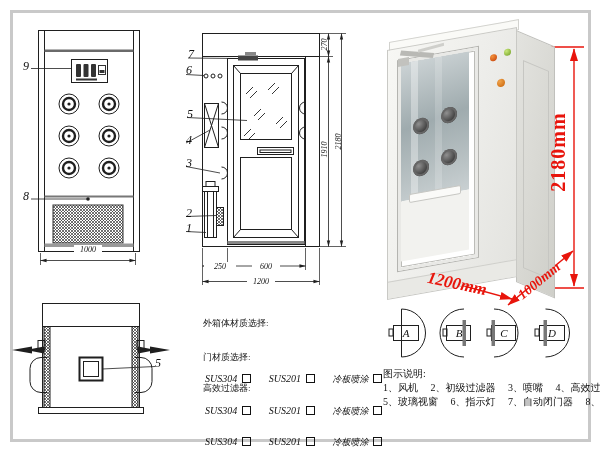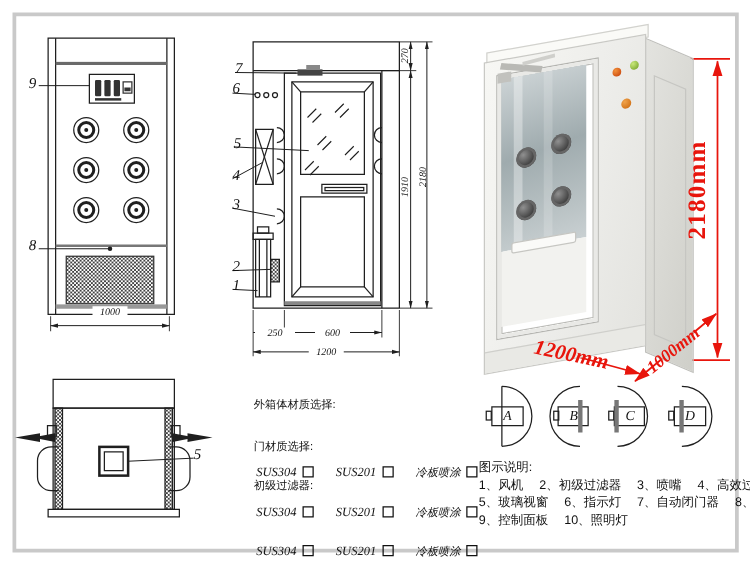--- a/index.html
+++ b/index.html
@@ -45,21 +45,21 @@
   .ind-orange{left:109px;top:48px;width:8px;height:8px;background:radial-gradient(circle at 35% 30%,#f0a24a,#c96509);}
 
   
   .red-dim{position:absolute;color:#e8150c;font-family:"Liberation Serif",serif;font-weight:700;
            text-align:center;white-space:nowrap;}
   .rd-h{left:500px;top:141px;width:116px;height:22px;transform:rotate(-90deg);font-size:20px;letter-spacing:1px;}
   .rd-w{left:404px;top:274px;width:106px;height:20px;transform:rotate(12deg);font-size:17px;font-style:italic;}
   .rd-d{left:499px;top:273px;width:82px;height:18px;transform:rotate(-39deg);font-size:14px;font-style:italic;}
 
   
-  .cjk{font-family:Liberation Sans, sans-serif;}
+  .cjk{font-family:Liberation Serif, serif;}
   .mat-title{position:absolute;font-size:9px;color:#111;white-space:nowrap;}
   .mat-row{position:absolute;white-space:nowrap;margin-top:34px;}
   .opt{margin-right:13px;}
   .opt-label{font:italic 10px "Liberation Serif",serif;color:#111;}
   .checkbox{display:inline-block;width:7px;height:7px;border:1px solid #111;margin-left:5px;vertical-align:-1px;}
 
   
   .cfg{position:absolute;font:italic 11px "Liberation Serif",serif;color:#111;width:14px;text-align:center;}
 
   
@@ -324,21 +324,21 @@
     <span class="opt"><span class="opt-label">SUS304</span><span class="checkbox"></span></span>
     <span class="opt"><span class="opt-label">SUS201</span><span class="checkbox"></span></span>
     <span class="opt"><span class="opt-label cjk" style="font-size:9px">冷板喷涂</span><span class="checkbox"></span></span>
   </div>
   <div class="mat-title cjk" style="left:203px;top:351px">门材质选择:</div>
   <div class="mat-row" style="left:205px;top:366px">
     <span class="opt"><span class="opt-label">SUS304</span><span class="checkbox"></span></span>
     <span class="opt"><span class="opt-label">SUS201</span><span class="checkbox"></span></span>
     <span class="opt"><span class="opt-label cjk" style="font-size:9px">冷板喷涂</span><span class="checkbox"></span></span>
   </div>
-  <div class="mat-title cjk" style="left:203px;top:382px">初级过滤器:</div>
+  <div class="mat-title cjk" style="left:203px;top:382px">高效过滤器:</div>
   <div class="mat-row" style="left:205px;top:397px">
     <span class="opt"><span class="opt-label">SUS304</span><span class="checkbox"></span></span>
     <span class="opt"><span class="opt-label">SUS201</span><span class="checkbox"></span></span>
     <span class="opt"><span class="opt-label cjk" style="font-size:9px">冷板喷涂</span><span class="checkbox"></span></span>
   </div>
 
   <span class="cfg" style="left:399px;top:327px">A</span>
   <span class="cfg" style="left:452px;top:327px">B</span>
   <span class="cfg" style="left:497px;top:327px">C</span>
   <span class="cfg" style="left:545px;top:327px">D</span>
@@ -349,17 +349,13 @@
     <span>2、初级过滤器</span>
     <span>3、喷嘴</span>
     <span>4、高效过滤器</span>
   </div>
   <div class="legend-row cjk" style="top:395px">
     <span>5、玻璃视窗</span>
     <span>6、指示灯</span>
     <span>7、自动闭门器</span>
     <span>8、红外线感应器</span>
   </div>
-  <div class="legend-row cjk" style="top:409px">
-    <span>9、控制面板</span>
-    <span>10、照明灯</span>
-  </div>
 </div>
 
 </body></html>

